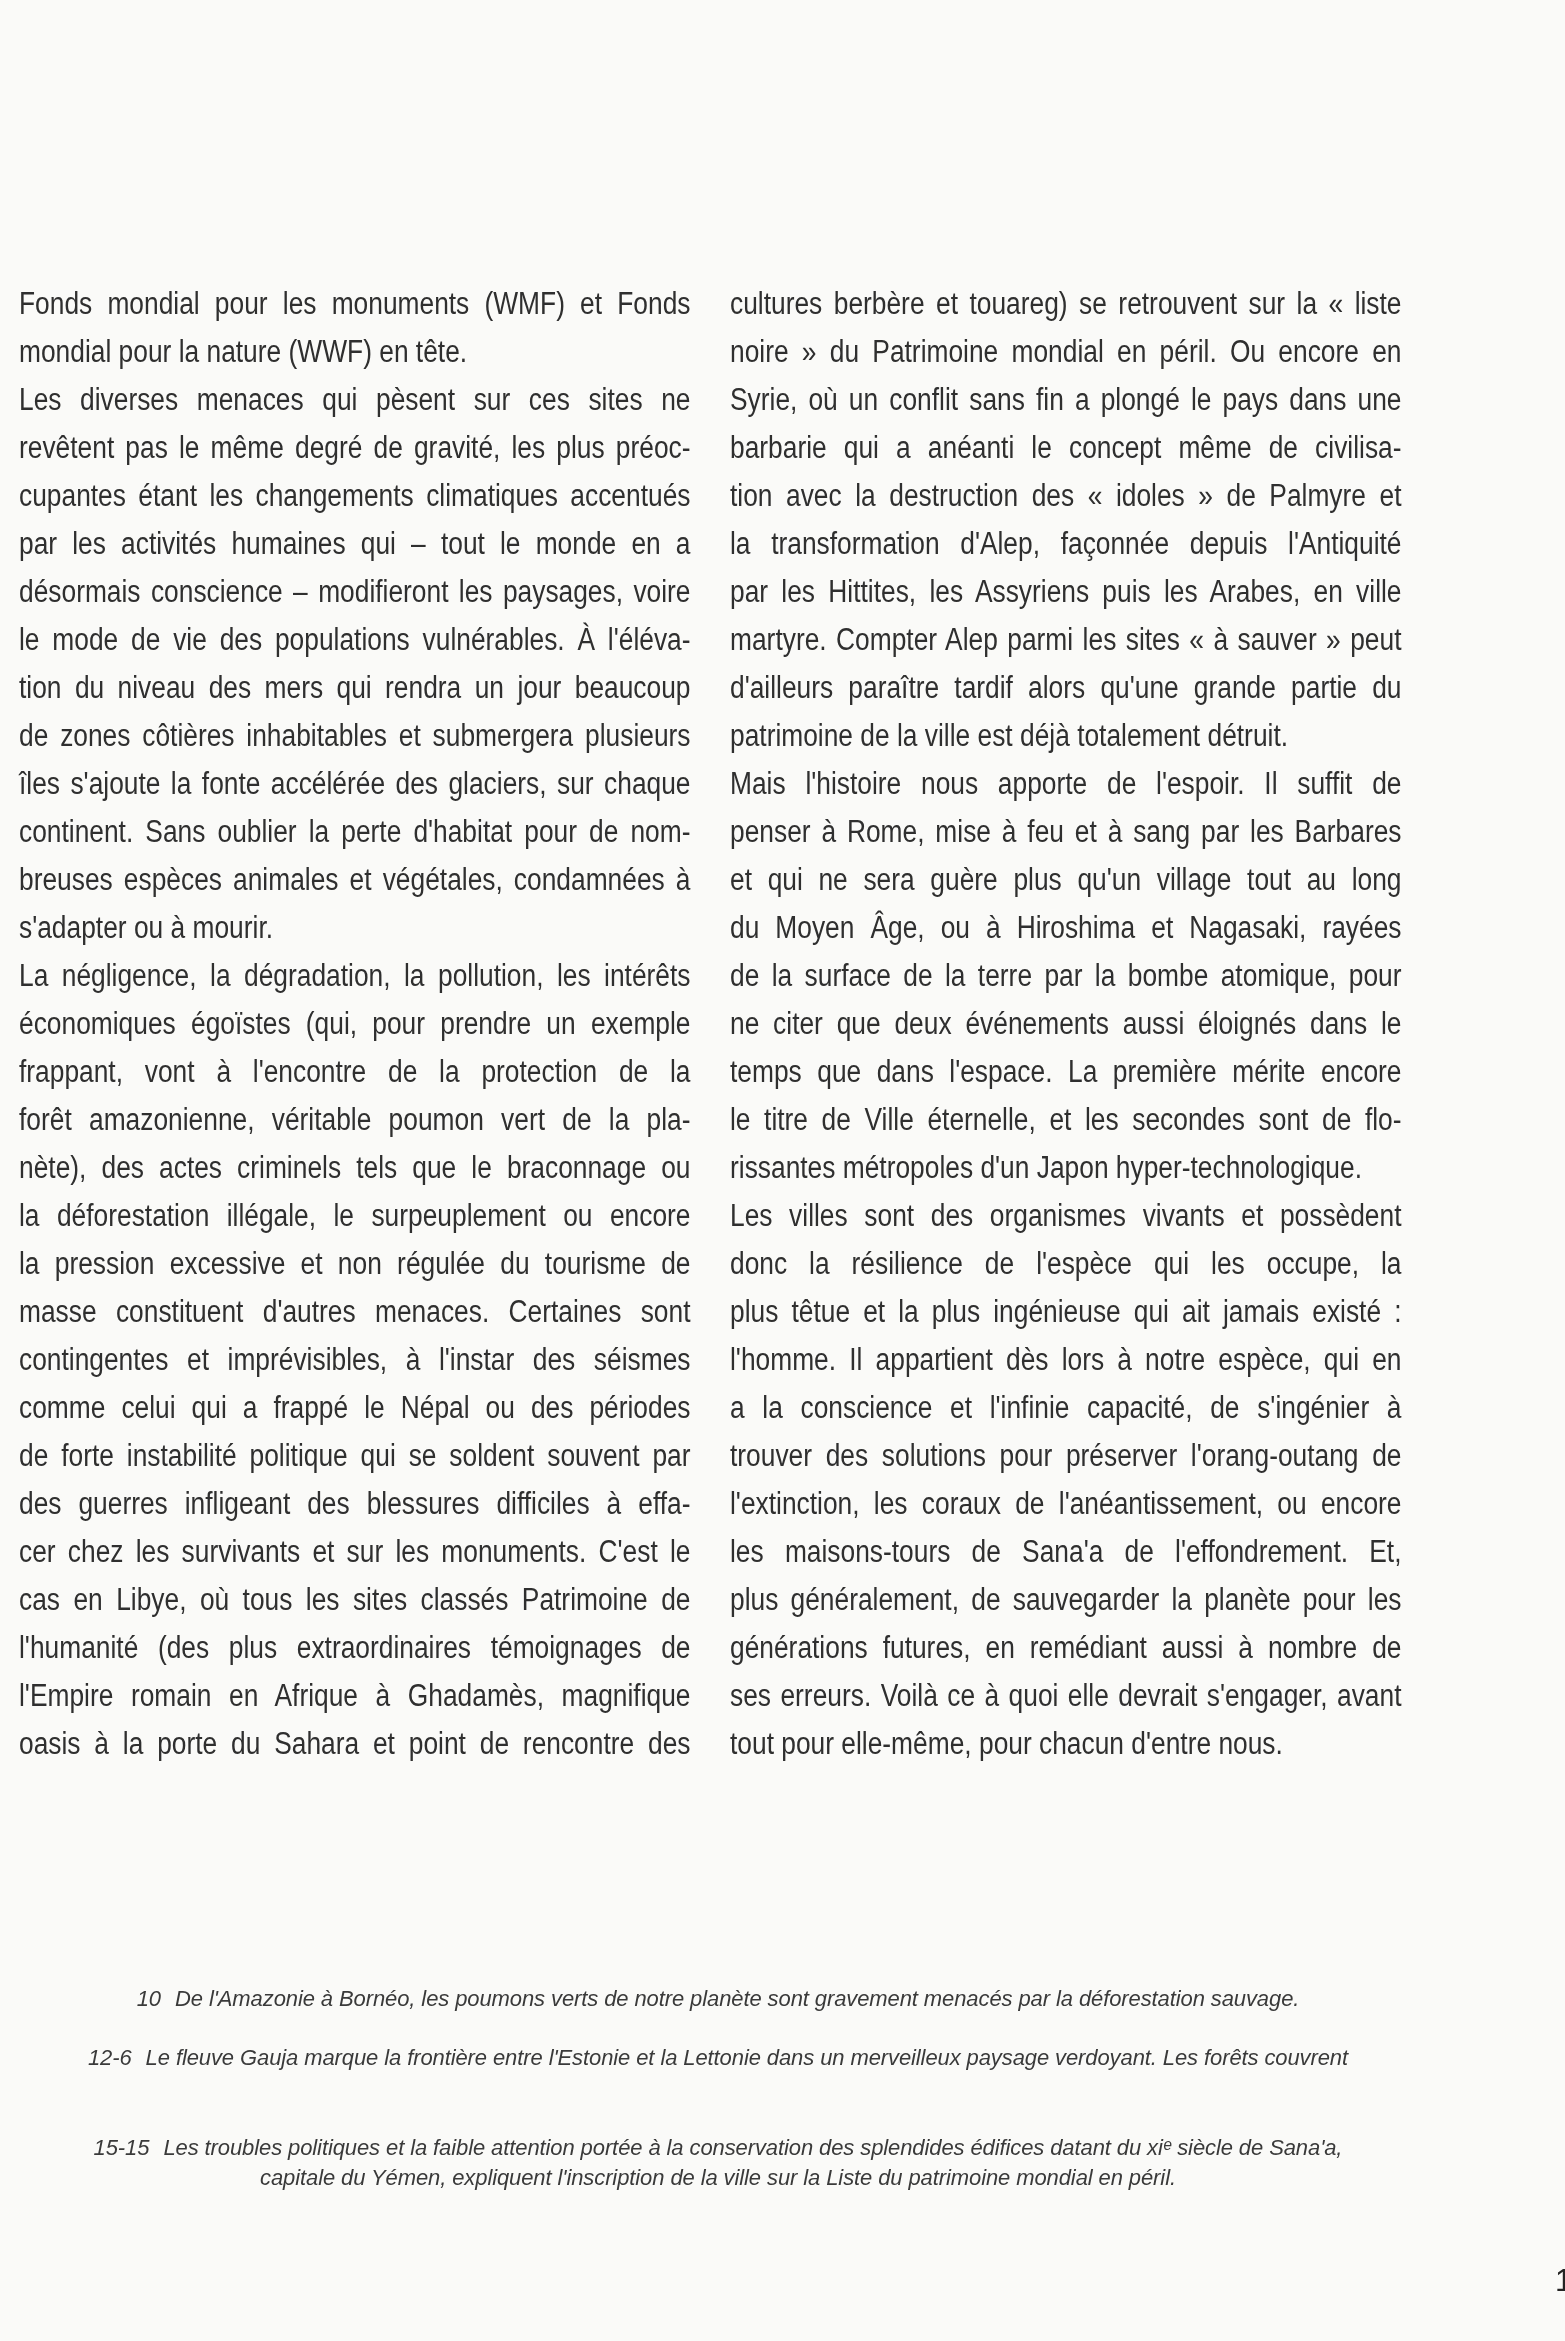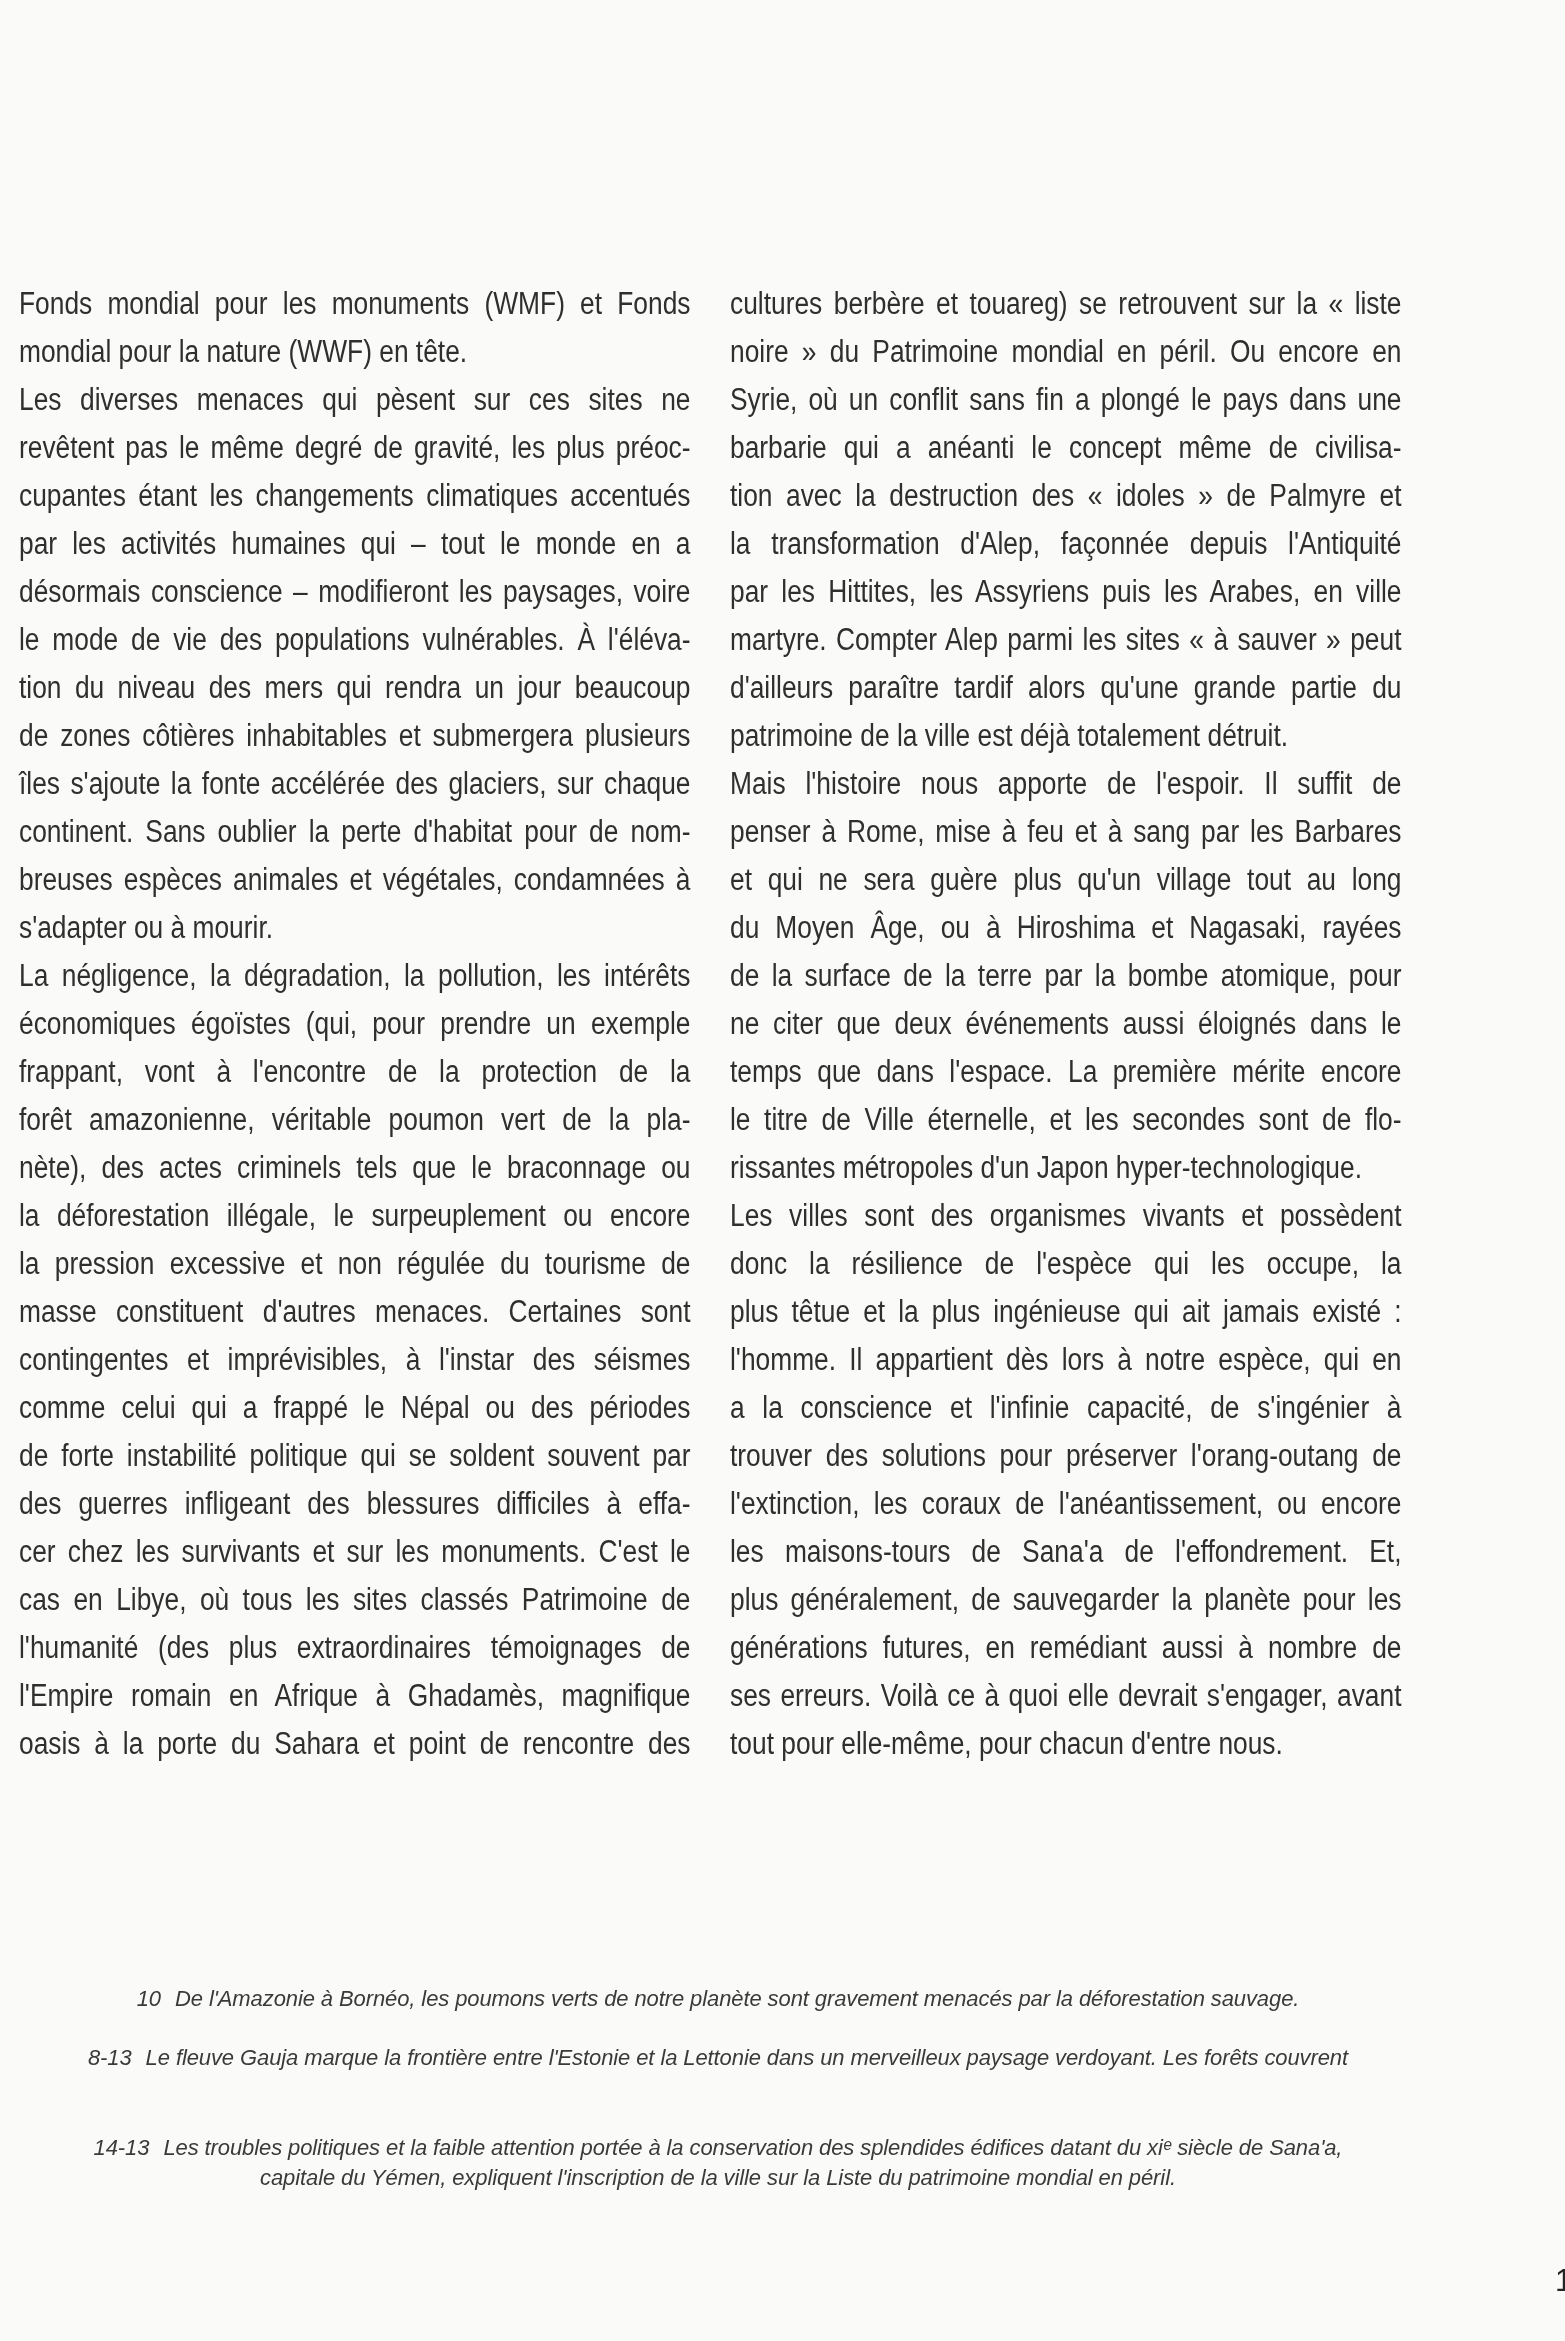--- a/index.html
+++ b/index.html
@@ -141,23 +141,23 @@
         <div class="bodyline">l'humanité (des plus extraordinaires témoignages de</div>
         <div class="bodyline">l'Empire romain en Afrique à Ghadamès, magnifique</div>
         <div class="bodyline">oasis à la porte du Sahara et point de rencontre des</div>
       </div>
   </div>
 
   <div class="caption" id="caption-0">
       <div class="caption-line"><span class="caption-ref">10</span><span>De l'Amazonie à Bornéo, les poumons verts de notre planète sont gravement menacés par la déforestation sauvage.</span></div>
     </div>
   <div class="caption" id="caption-1">
-      <div class="caption-line"><span class="caption-ref">8-13</span><span>Le fleuve Gauja marque la frontière entre l'Estonie et la Lettonie dans un merveilleux paysage verdoyant. Les forêts couvrent</span></div>
+      <div class="caption-line"><span class="caption-ref">12-6</span><span>Le fleuve Gauja marque la frontière entre l'Estonie et la Lettonie dans un merveilleux paysage verdoyant. Les forêts couvrent</span></div>
     </div>
   <div class="caption" id="caption-2">
-      <div class="caption-line"><span class="caption-ref">14-13</span><span>Les troubles politiques et la faible attention portée à la conservation des splendides édifices datant du xiᵉ siècle de Sana'a,</span></div>
+      <div class="caption-line"><span class="caption-ref">15-15</span><span>Les troubles politiques et la faible attention portée à la conservation des splendides édifices datant du xiᵉ siècle de Sana'a,</span></div>
       <div class="caption-line">capitale du Yémen, expliquent l'inscription de la ville sur la Liste du patrimoine mondial en péril.</div>
     </div>
 
   <div id="page-number">1</div>
 
 </div>
 
 
 </body></html>

